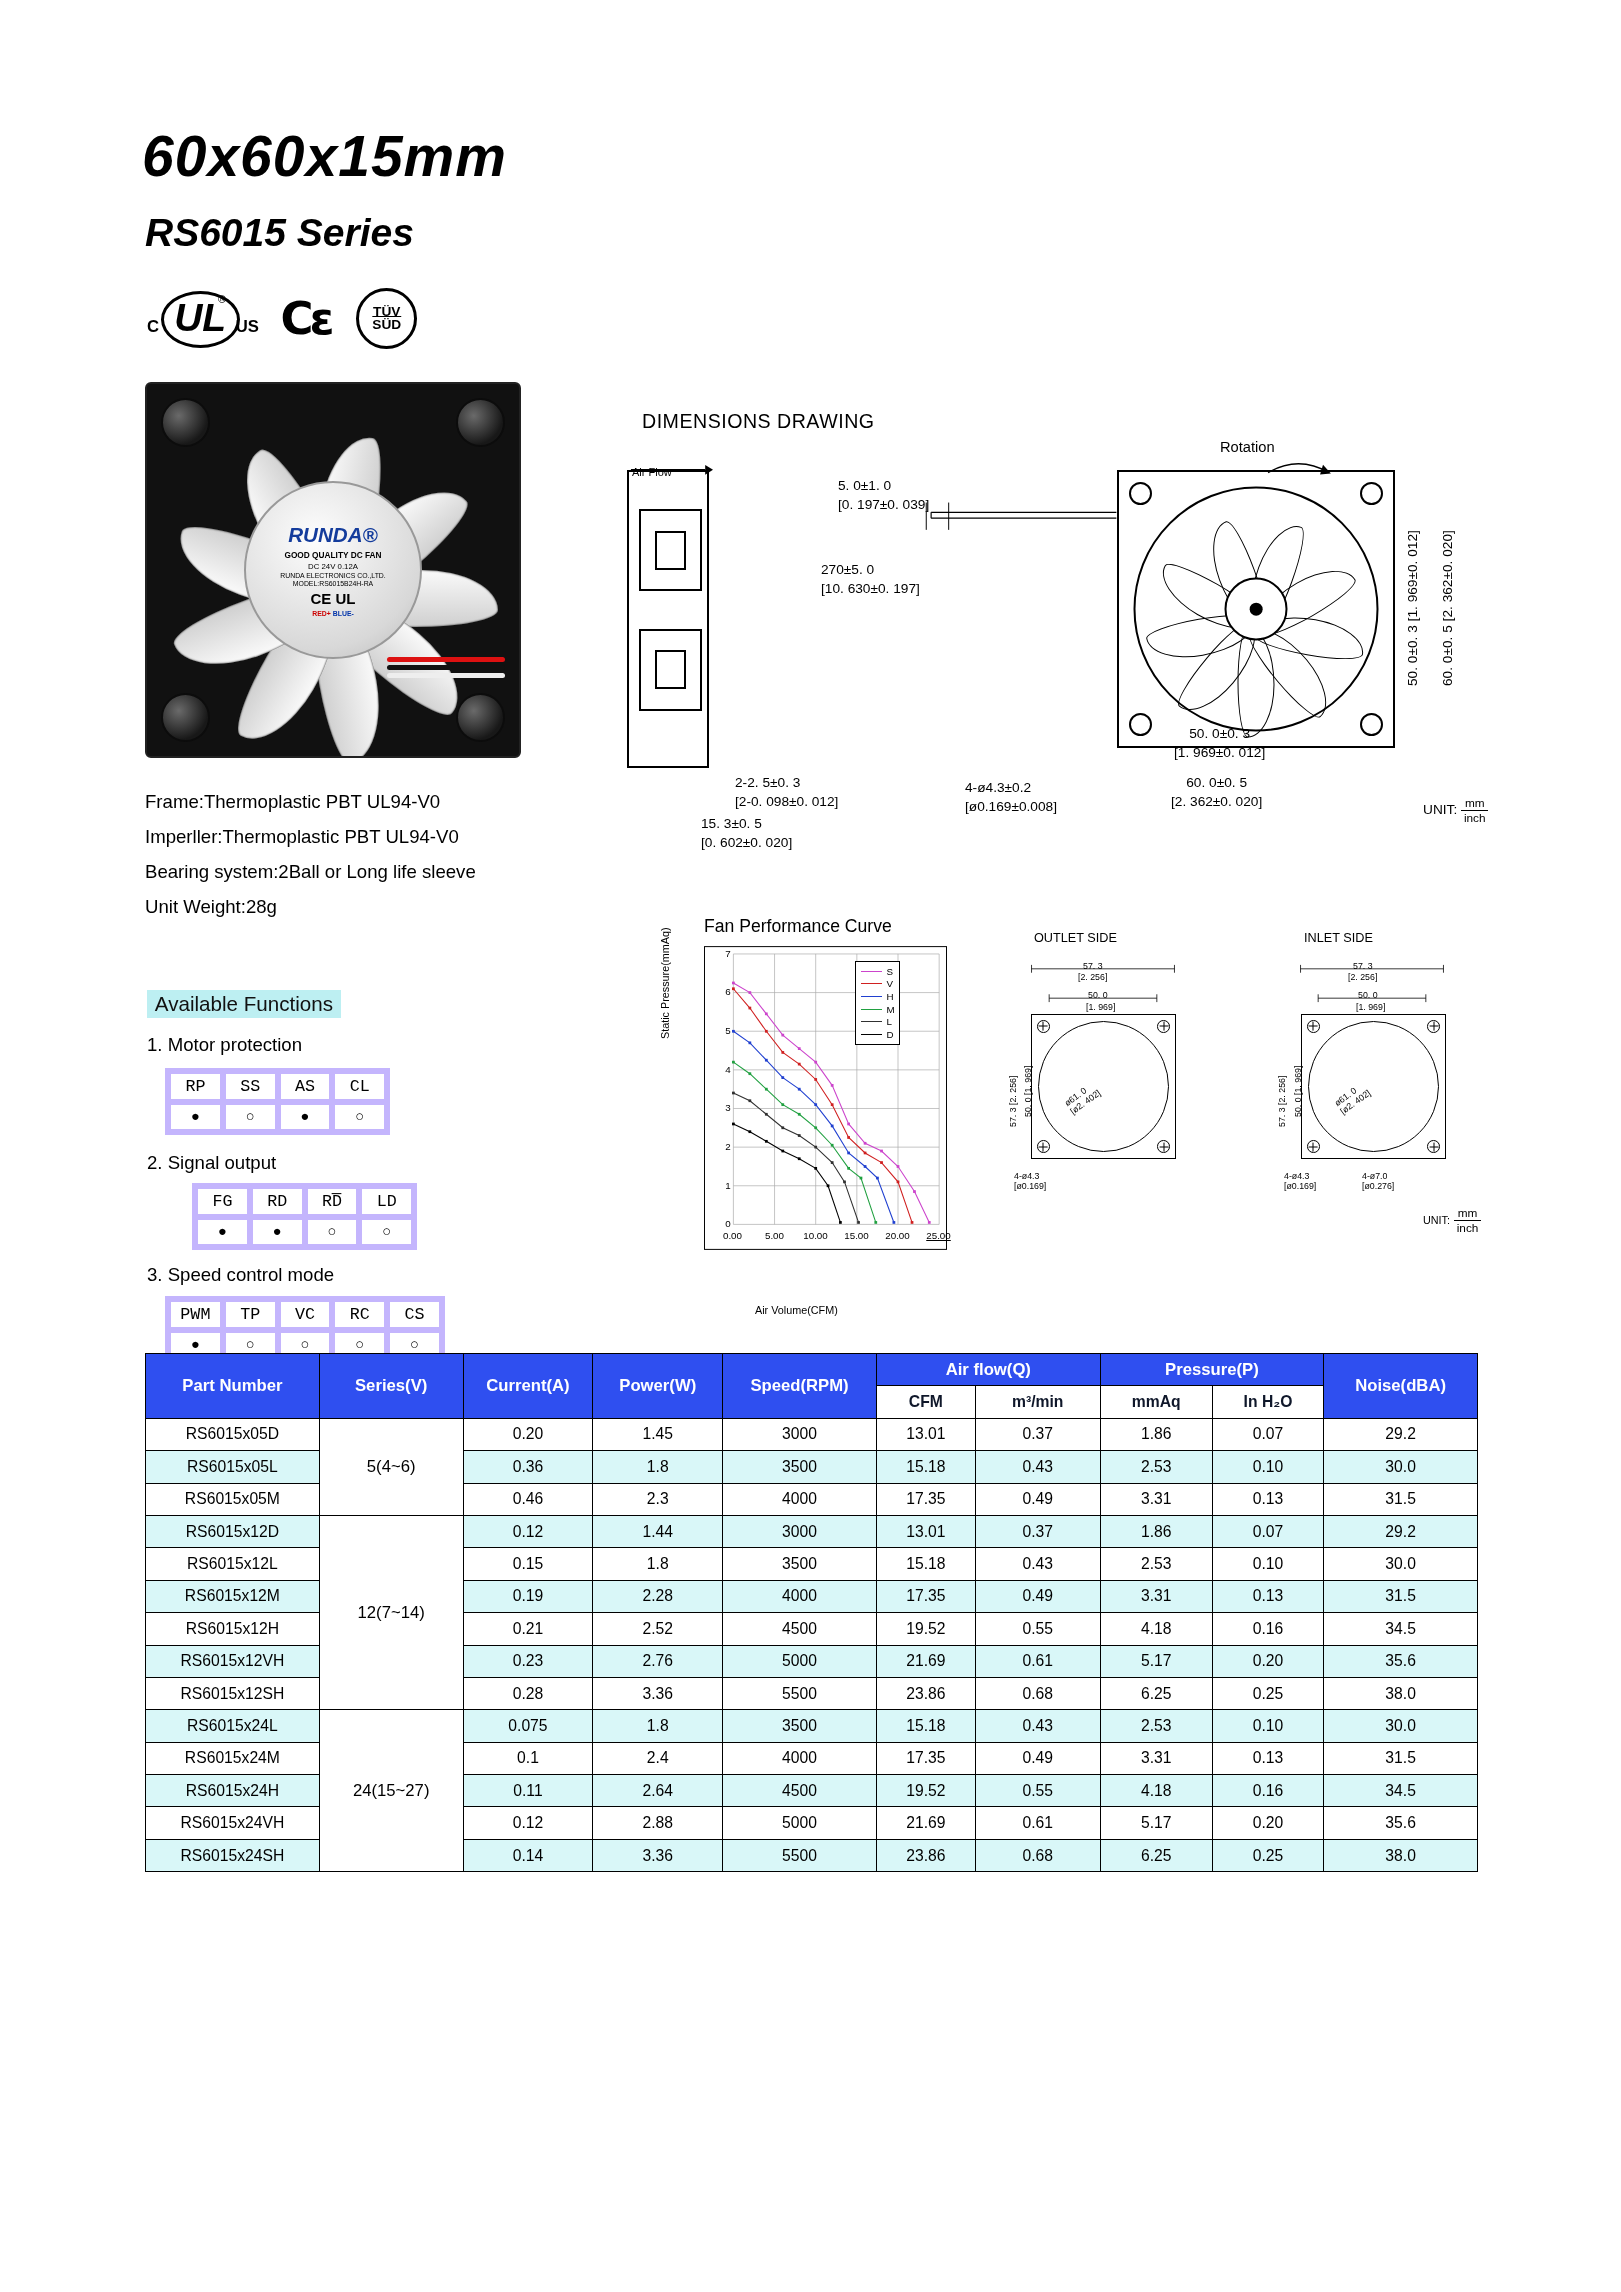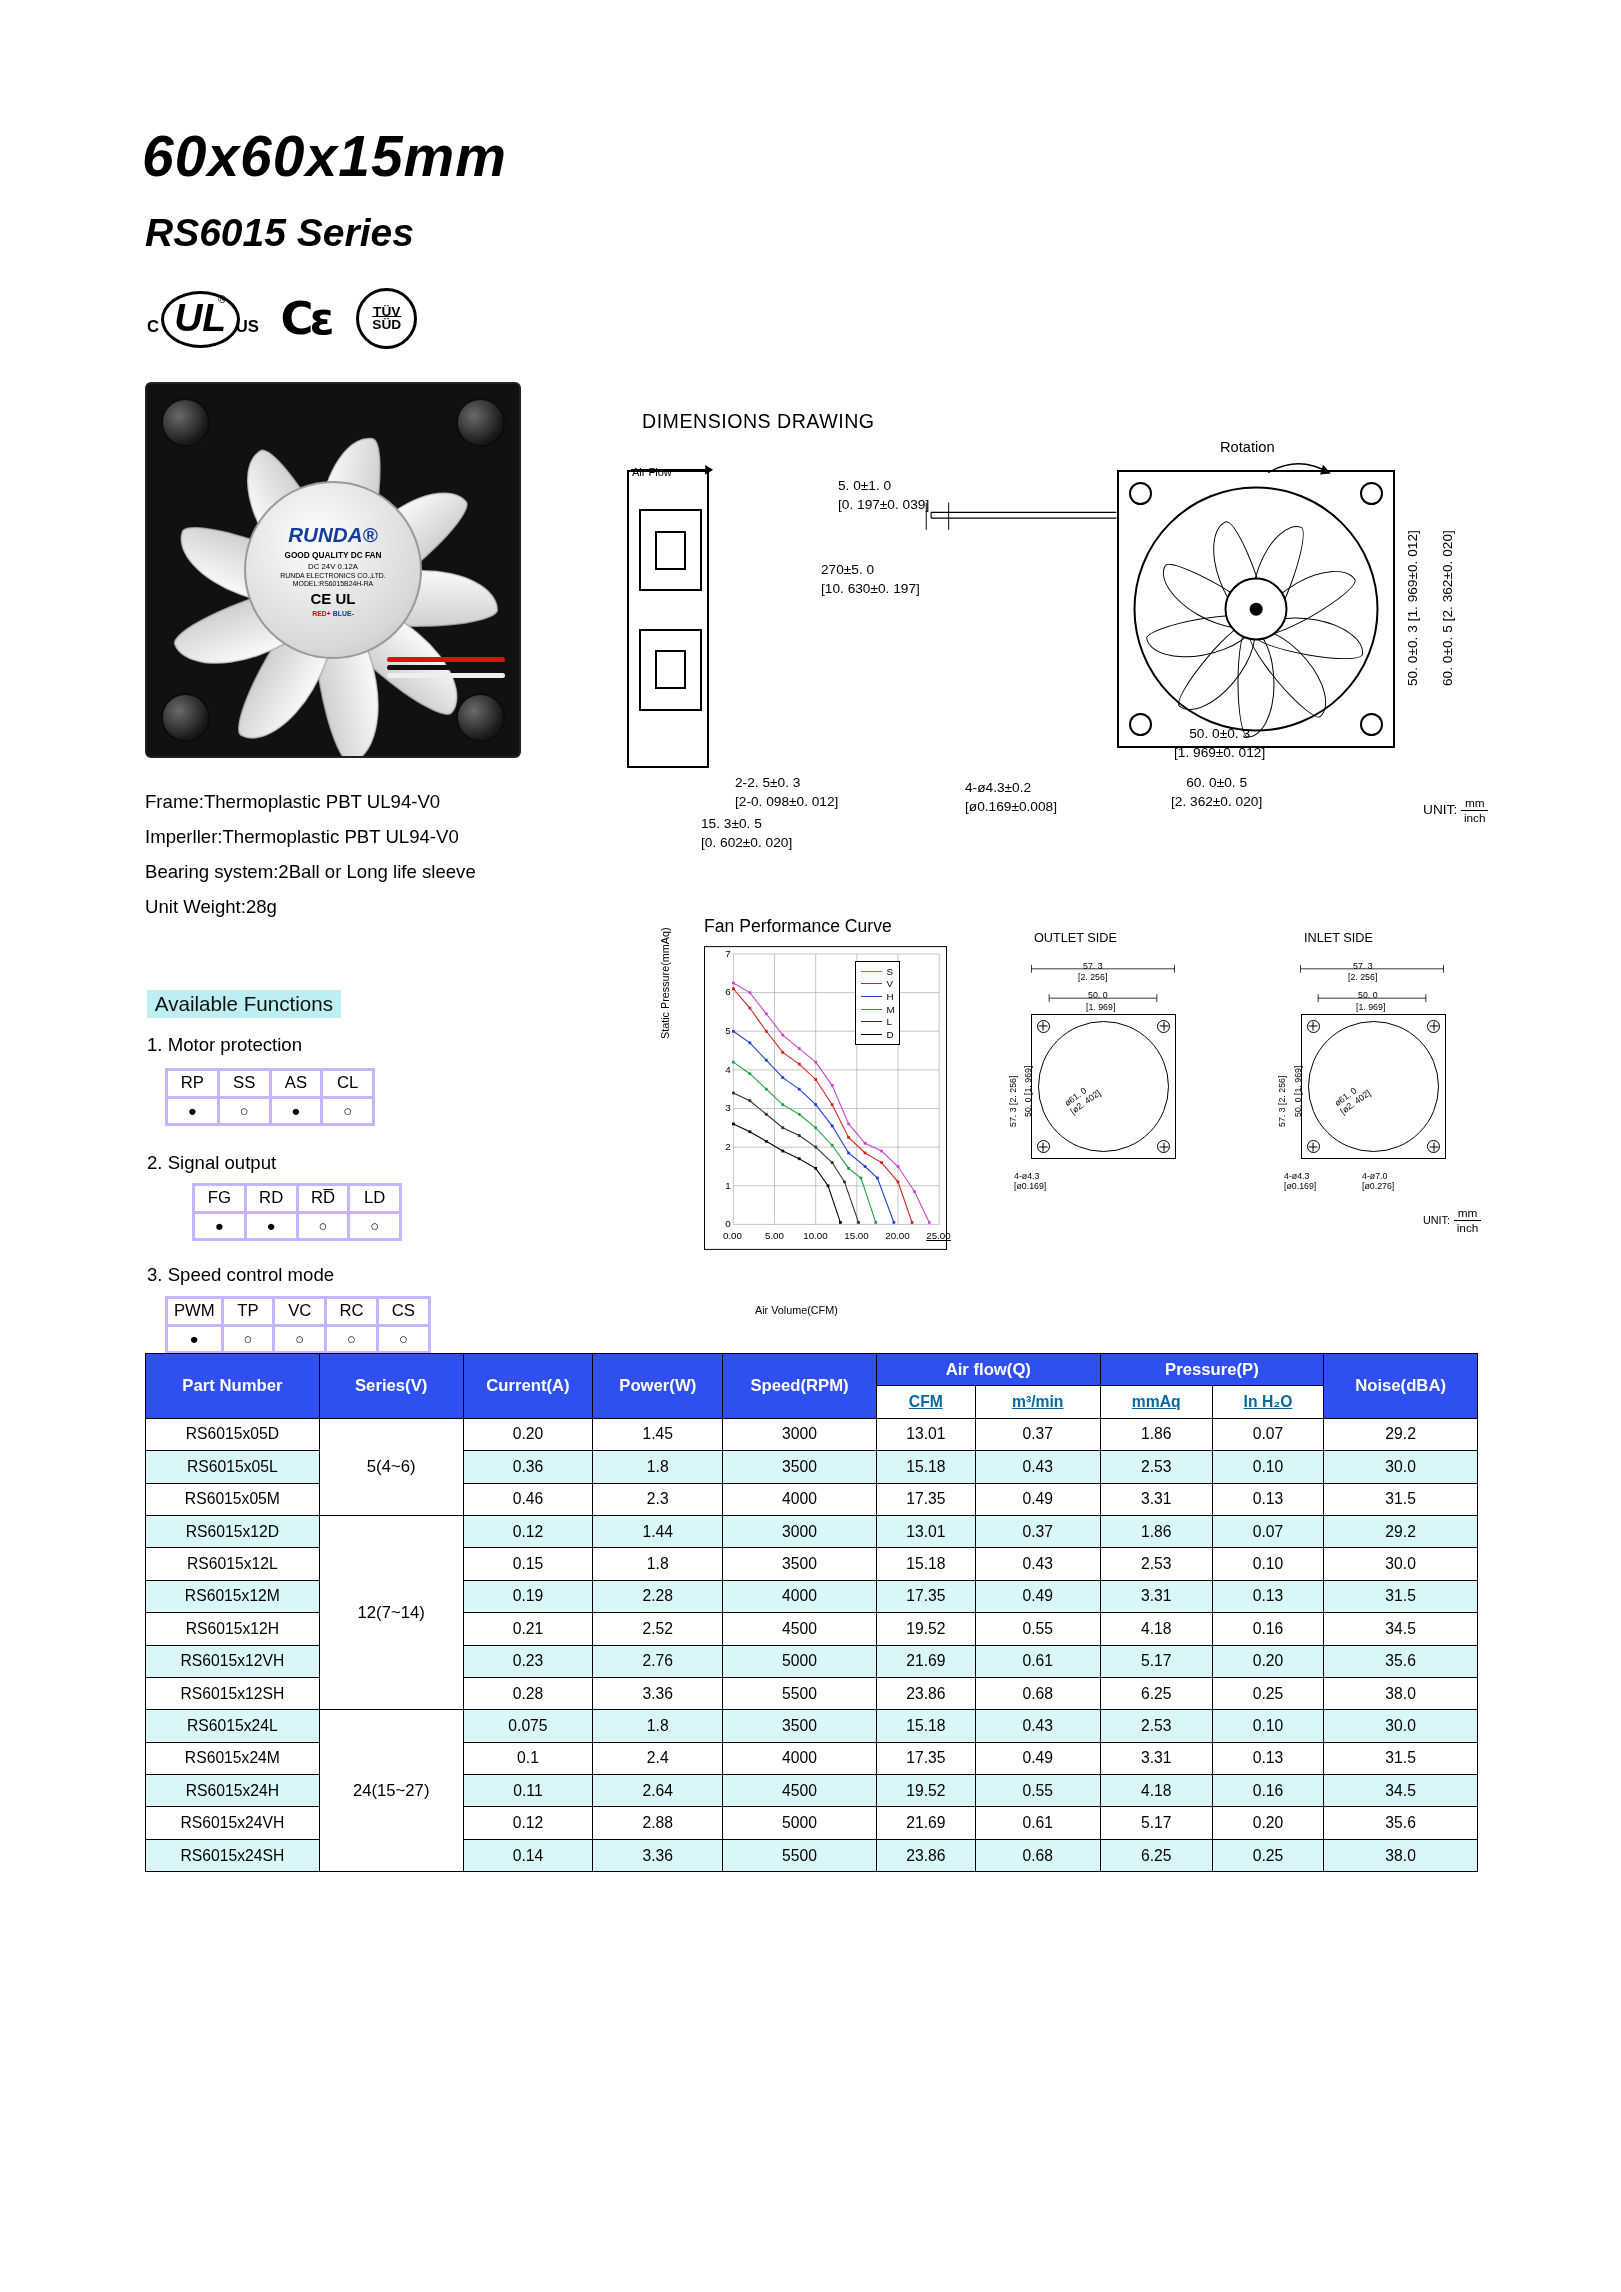--- a/index.html
+++ b/index.html
@@ -84,21 +84,21 @@
   
   .avail-title{
     position:absolute;left:147px;top:990px;background:#bdeff2;
     font-size:20.6px;padding:2px 7.8px;color:#111;font-weight:normal;
   }
   .func-label{position:absolute;font-size:18.6px;}
   .f1{left:147px;top:1034px;}
   .f2{left:147px;top:1152px;}
   .f3{left:147px;top:1264px;}
   table.dots{position:absolute;border-collapse:collapse;font-size:16.7px;text-align:center;}
-  table.dots td{border:3px solid #c4b5fd;height:24.5px;padding:0 5.9px;min-width:37px;}
+  table.dots td{border:6px solid #c4b5fd;height:24.5px;padding:0 5.9px;min-width:37px;font-family:Liberation Mono, monospace;}
   table.dots .dot{font-size:14.7px;}
   .t1{left:165px;top:1068px;}
   .t2{left:192px;top:1183px;}
   .t3{left:165px;top:1296px;}
 
   
   .dim-title{position:absolute;left:642px;top:410px;font-size:19.6px;letter-spacing:0.5px;}
   .airflow-label{position:absolute;left:632px;top:466px;font-size:11px;font-weight:normal;}
   .rotation-label{position:absolute;left:1220px;top:439px;font-size:14.7px;}
   .dim-text{position:absolute;font-size:13.7px;line-height:18.6px;white-space:nowrap;}
@@ -147,21 +147,21 @@
   .hole:after{content:"";position:absolute;left:50%;top:50%;width:8.8px;height:1px;background:#000;transform:translate(-50%,-50%);}
   .hole:before{content:"";position:absolute;left:50%;top:50%;width:1px;height:8.8px;background:#000;transform:translate(-50%,-50%);}
 
   
   table.spec{
     position:absolute;left:145px;top:1353px;border-collapse:collapse;
     font-size:15.7px;text-align:center;width:1333px;
   }
   table.spec th,table.spec td{border:1px solid #000;padding:2px 2.9px;height:27.4px;}
   table.spec thead th{background:#2f4ff0;color:#fff;font-weight:bold;font-size:16.7px;}
-  table.spec thead th.sub{background:#fff;color:#0369a1;font-weight:bold;font-size:15.7px;text-decoration:underline;}
+  table.spec thead th.sub{background:#fff;color:#0f172a;font-weight:bold;font-size:15.7px;}
   table.spec td.part{text-align:center;}
   .rowalt td{background:#d9f7f8;}
   .volt{font-size:16.7px;}
 </style>
 </head>
 <body>
 
 <div class="page">
 
   <div class="title-main">60x60x15mm</div>

